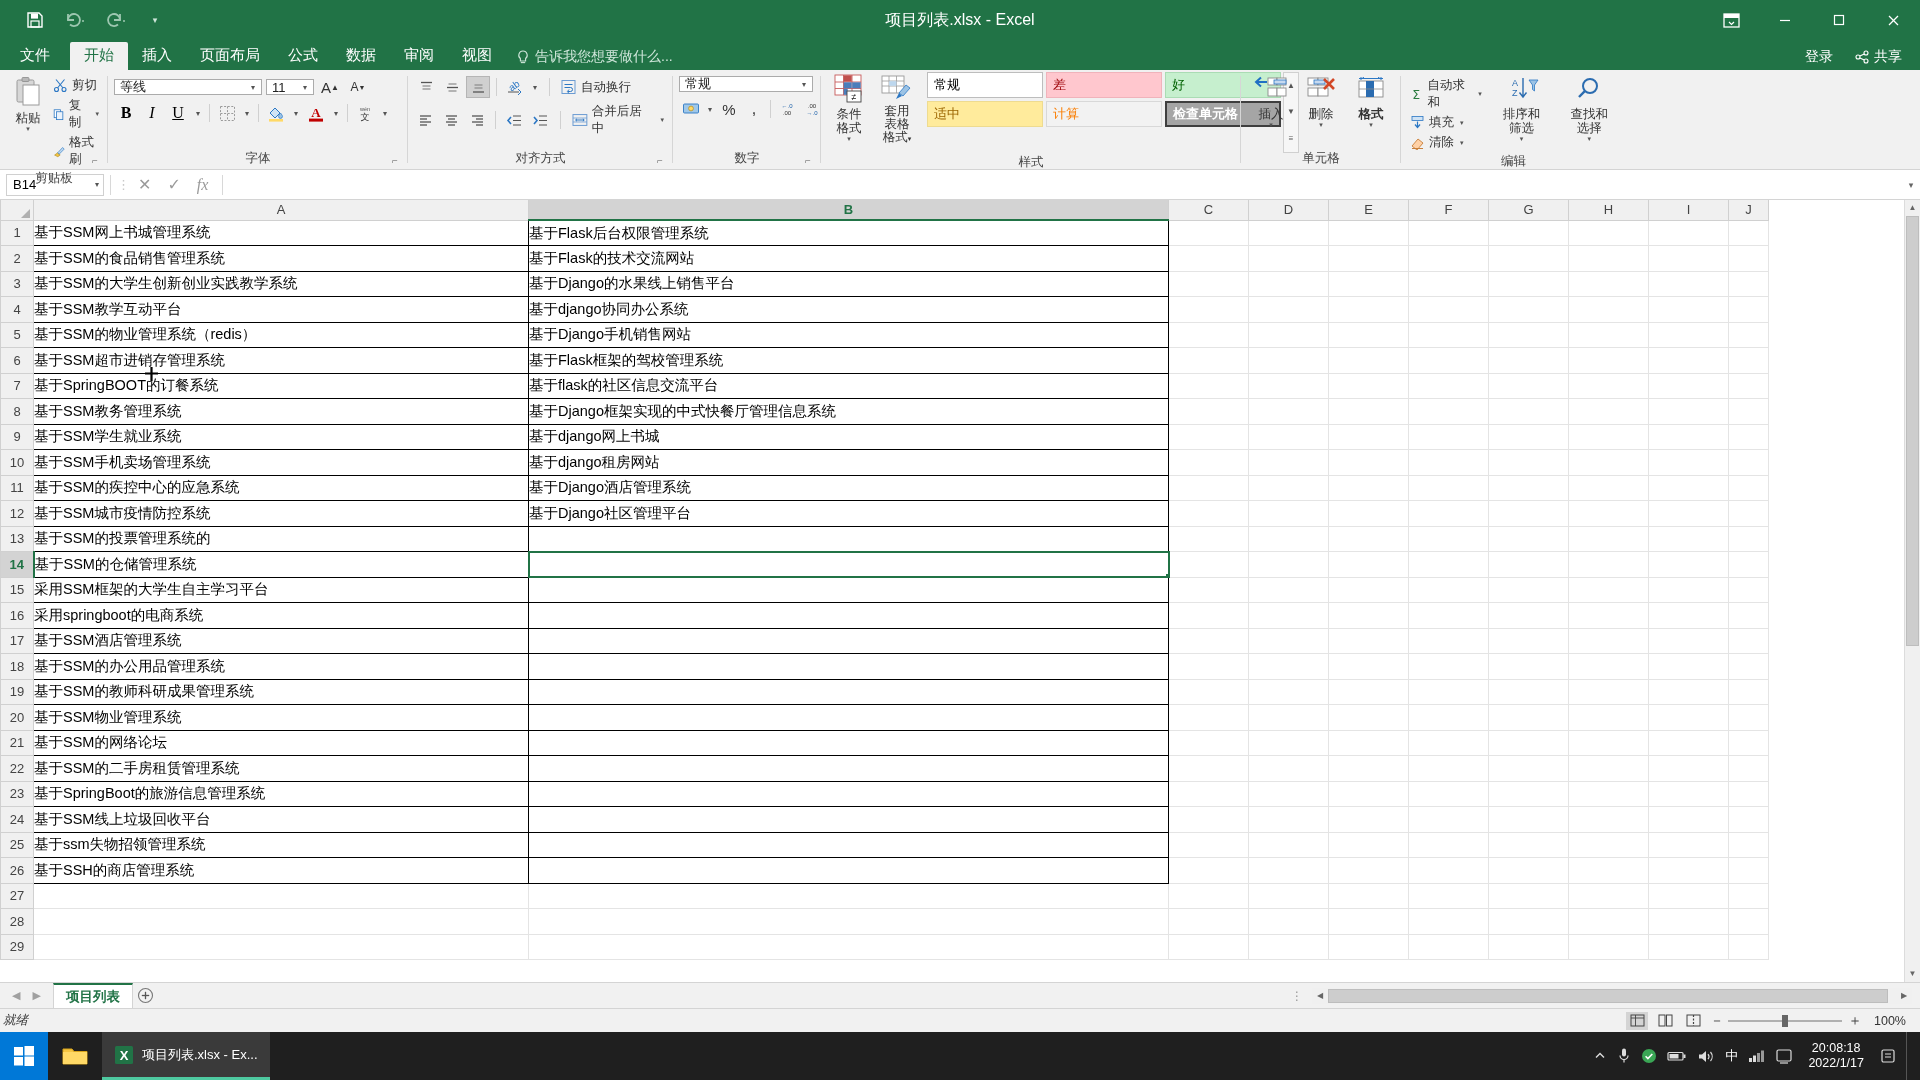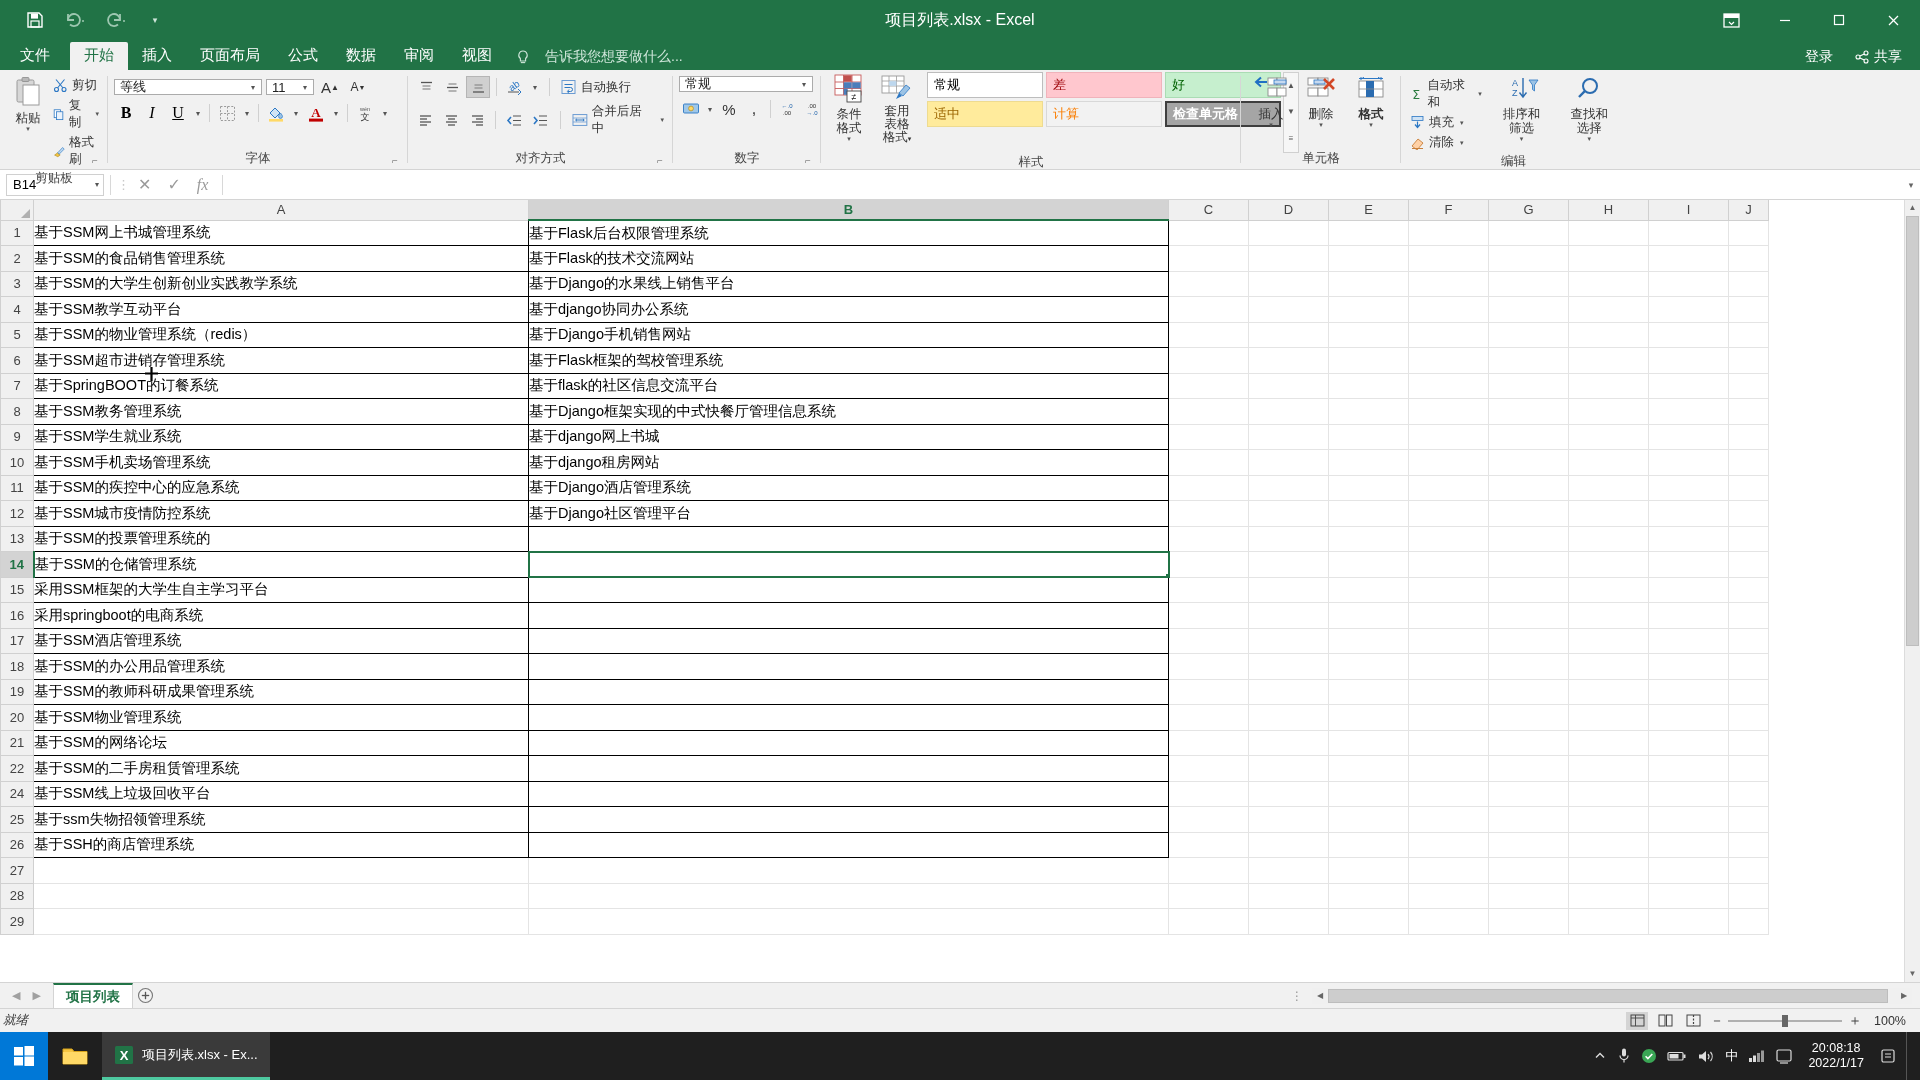--- a/index.html
+++ b/index.html
@@ -34,21 +34,21 @@
   .tabbar {
     height:30px; background:#217346; display:flex; align-items:flex-end; position:relative;
     flex:0 0 30px;
   }
   .tab {
     font-size:15px; color:#fff; padding:3px 14px 5px; cursor:pointer; line-height:20px;
   }
   .tab.file { padding-left:20px; padding-right:20px; }
   .tab.active { background:#f1f1f1; color:#217346; border-radius:2px 2px 0 0; }
   .tellme {
-    display:flex; align-items:center; gap:15px; color:#cfe6da; font-size:14px;
+    display:flex; align-items:center; gap:5px; color:#cfe6da; font-size:14px;
     margin-left:10px; padding-bottom:4px; cursor:pointer;
   }
   .tb-right { margin-left:auto; display:flex; align-items:center; gap:22px; padding-right:18px; padding-bottom:4px; }
   .tb-right span { color:#fff; font-size:14px; cursor:pointer; display:flex; align-items:center; gap:5px; }
 
   
   .ribbon {
     height:100px; background:#f1f1f1; border-bottom:1px solid #d4d4d4;
     display:flex; flex:0 0 100px; position:relative;
   }
@@ -1041,20 +1041,33 @@
               <td class="cell"></td>
               <td class="cell"></td>
               <td class="cell"></td>
               <td class="cell"></td>
               <td class="cell"></td>
               <td class="cell"></td>
               <td class="cell"></td>
               <td class="cell"></td>
             </tr>
             <tr>
+              <td class="rowhead">23</td>
+              <td class="cell filled leftline">基于SpringBoot的旅游信息管理系统</td>
+              <td class="cell filled"></td>
+              <td class="cell"></td>
+              <td class="cell"></td>
+              <td class="cell"></td>
+              <td class="cell"></td>
+              <td class="cell"></td>
+              <td class="cell"></td>
+              <td class="cell"></td>
+              <td class="cell"></td>
+            </tr>
+            <tr>
               <td class="rowhead">24</td>
               <td class="cell filled leftline">基于SSM线上垃圾回收平台</td>
               <td class="cell filled"></td>
               <td class="cell"></td>
               <td class="cell"></td>
               <td class="cell"></td>
               <td class="cell"></td>
               <td class="cell"></td>
               <td class="cell"></td>
               <td class="cell"></td>

